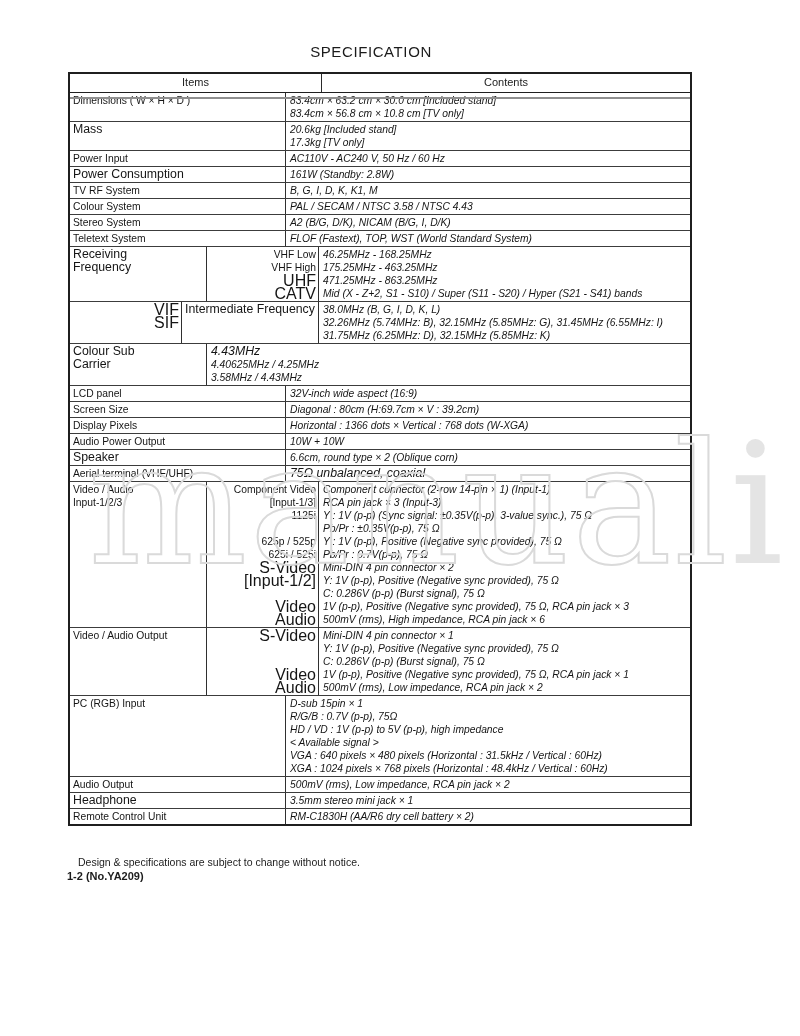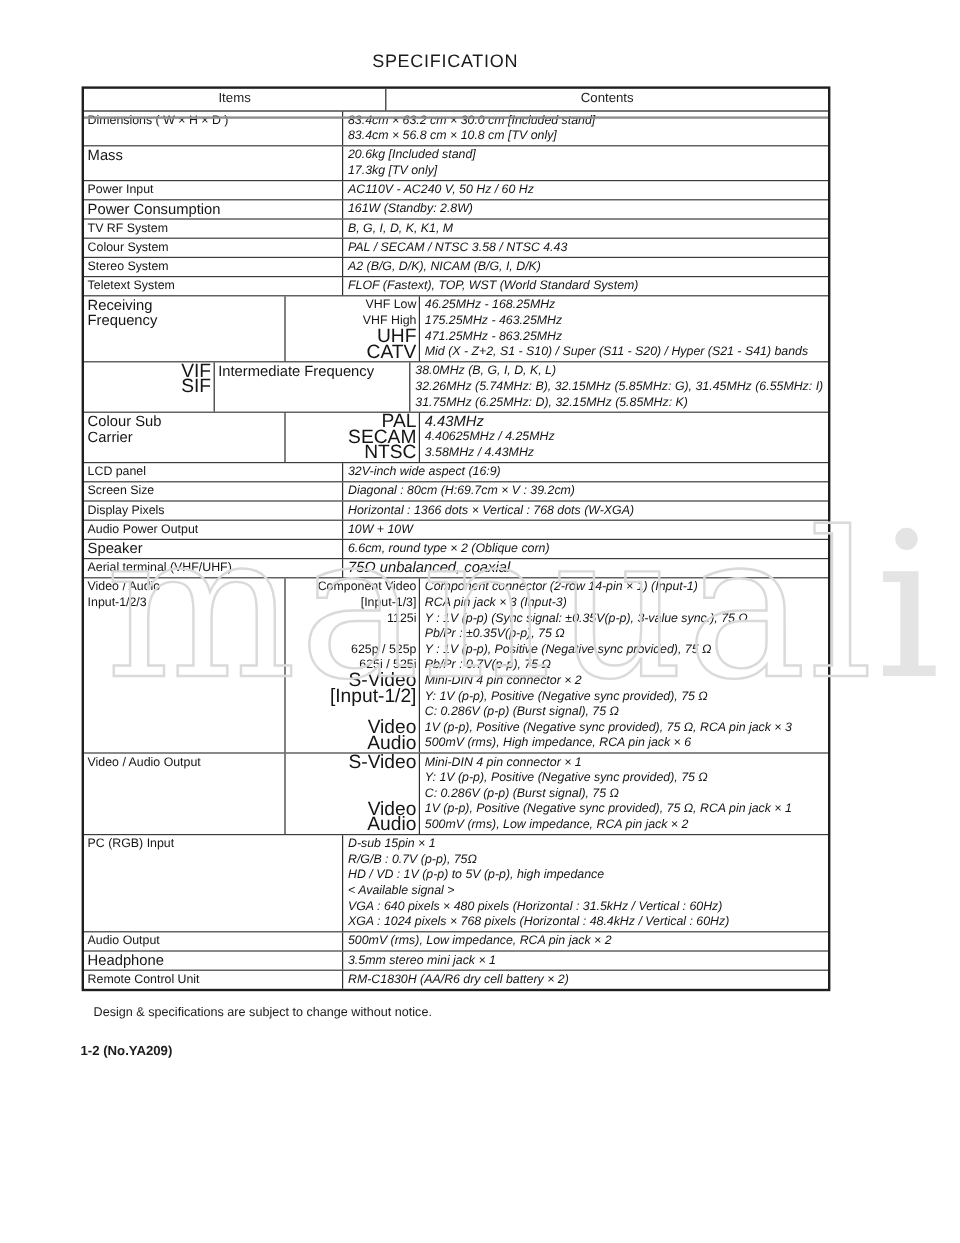--- a/index.html
+++ b/index.html
@@ -25,29 +25,29 @@
   .th-items{width:252px;border-right:1px solid #2a2a2a;}
   .th-contents{flex:1;}
   .strike-line{
     position:absolute;left:0;right:0;top:23px;height:2px;background:#8f8f8f;z-index:2;
   }
 
   .row{display:flex;border-bottom:1px solid #3c3c3c;}
   .row:last-child{border-bottom:none;justify-content:space-between;}
   .cell{box-sizing:border-box;padding:1px 4px 1px 3px;}
   .c-item{width:216px;border-right:1px solid #2f2f2f;}
-  .c-item.narrow{width:168px;}
+  .c-item.narrow{width:137px;}
   .c-sub{width:112px;border-right:1px solid #2f2f2f;text-align:right;padding-right:2px;}
   .c-cont{flex:1;padding-left:4px;font-style:italic;}
   .line{height:13px;line-height:13px;font-size:10.3px;white-space:nowrap;}
   .line.lg{font-size:12.3px;}
   .c-sub .line.lg{font-size:16px;}
 
   .footnote{
-    position:absolute;left:78px;top:838px;font-size:10.5px;color:#1c1c1c;
+    position:absolute;left:78px;top:856px;font-size:10.5px;color:#1c1c1c;
   }
   .page-number{
     position:absolute;left:67px;top:870px;font-size:11px;color:#1c1c1c;font-weight:bold;
   }
 
   
   .watermark{
     position:absolute;left:88px;top:421px;z-index:3;pointer-events:none;
     font-family:"DejaVu Serif", serif;font-size:168px;line-height:1;letter-spacing:2px;
     user-select:none;white-space:nowrap;
@@ -165,25 +165,20 @@
           <div class="cell c-cont">
             <div class="line">38.0MHz (B, G, I, D, K, L)</div>
             <div class="line">32.26MHz (5.74MHz: B), 32.15MHz (5.85MHz: G), 31.45MHz (6.55MHz: I)</div>
             <div class="line">31.75MHz (6.25MHz: D), 32.15MHz (5.85MHz: K)</div>
           </div>
         </div>
         <div class="row">
           <div class="cell c-item narrow">
             <div class="line lg">Colour Sub</div>
             <div class="line lg">Carrier</div>
-          </div>
-          <div class="cell c-sub">
-            <div class="line lg">PAL</div>
-            <div class="line lg">SECAM</div>
-            <div class="line lg">NTSC</div>
           </div>
           <div class="cell c-cont">
             <div class="line lg">4.43MHz</div>
             <div class="line">4.40625MHz / 4.25MHz</div>
             <div class="line">3.58MHz / 4.43MHz</div>
           </div>
         </div>
         <div class="row">
           <div class="cell c-item">
             <div class="line">LCD panel</div>

